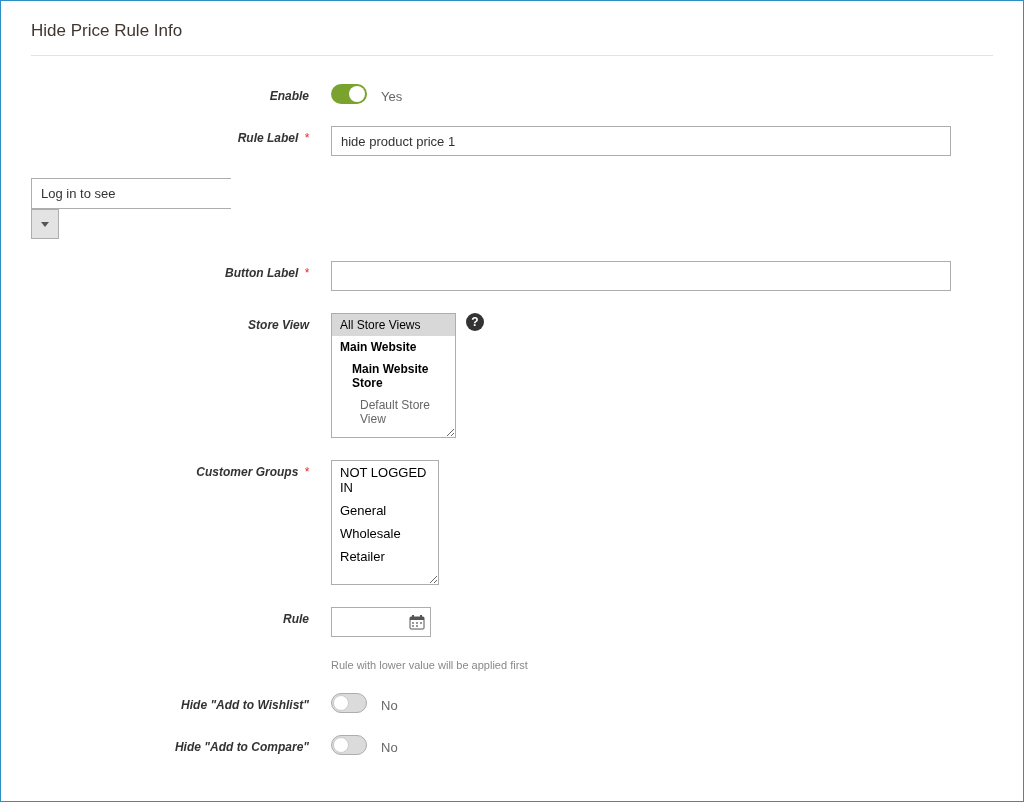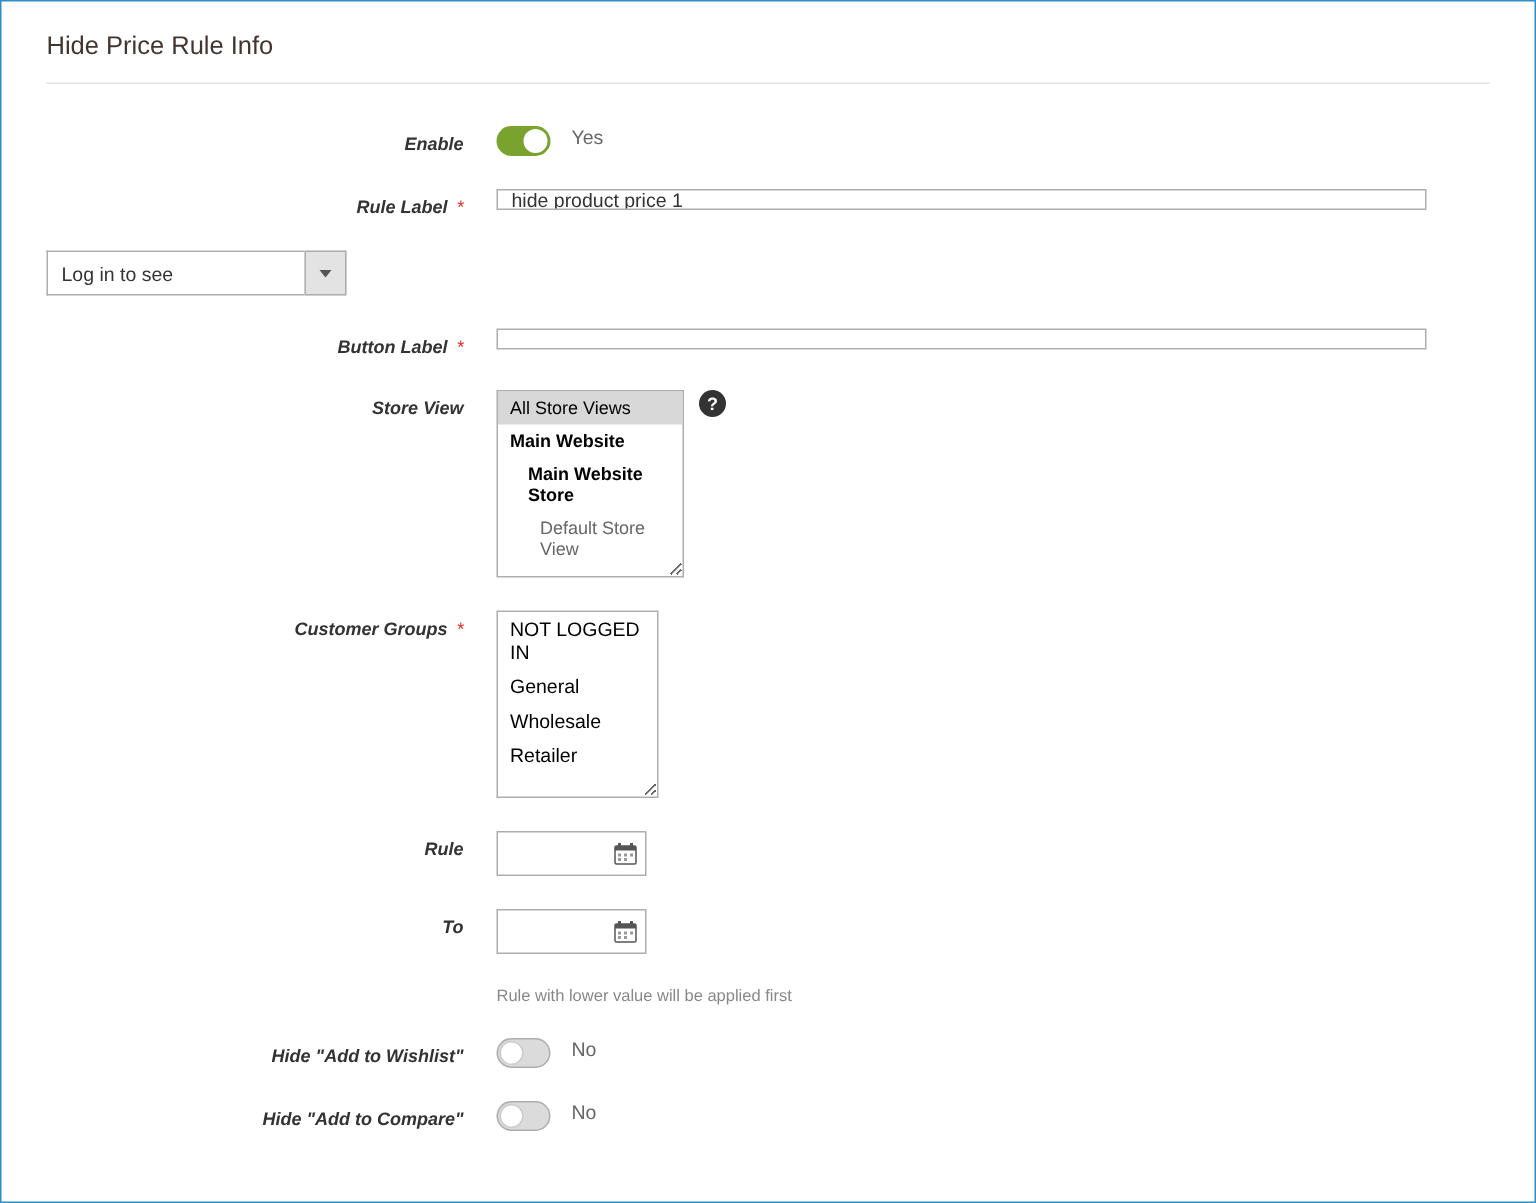--- a/index.html
+++ b/index.html
@@ -39,33 +39,34 @@
 }
 .req::after {
   content: "*";
   color: #e02b27;
   margin-left: 6px;
   font-weight: normal;
 }
 .form-control-wrap {
   flex: 1;
   display: flex;
-  align-items: flex-start;
+  align-items: flex-end;
 }
 .text-input {
   width: 620px;
-  height: 14px;
+  height: 30px;
   border: 1px solid #adadad;
   padding: 0 9px;
   font-size: 13px;
   color: #333;
 }
 .select-wrap {
   display: flex;
   width: 200px;
+  flex-direction: column;
 }
 .select-display {
   flex: 1;
   height: 30px;
   border: 1px solid #adadad;
   border-right: none;
   padding: 7px 9px;
   font-size: 13px;
   color: #333;
   background: #fff;
@@ -273,41 +274,20 @@
               <rect x="7" y="7" width="2" height="2" fill="#999"></rect>
               <rect x="11" y="7" width="2" height="2" fill="#999"></rect>
               <rect x="3" y="10" width="2" height="2" fill="#999"></rect>
               <rect x="7" y="10" width="2" height="2" fill="#999"></rect>
             </svg>
         </span>
       </div>
     </div>
   </div>
 
-  <div class="form-row">
-    <div class="form-label">To</div>
-    <div class="form-control-wrap">
-      <div class="date-input-wrap">
-        <input type="text" value="" style="">
-        <span class="cal-icon">
-          <svg width="16" height="15" viewBox="0 0 16 15">
-              <rect x="1" y="2" width="14" height="12" rx="1" fill="none" stroke="#555" stroke-width="1"></rect>
-              <rect x="1" y="2" width="14" height="3" fill="#555"></rect>
-              <rect x="3" y="0" width="2" height="3" fill="#555"></rect>
-              <rect x="11" y="0" width="2" height="3" fill="#555"></rect>
-              <rect x="3" y="7" width="2" height="2" fill="#999"></rect>
-              <rect x="7" y="7" width="2" height="2" fill="#999"></rect>
-              <rect x="11" y="7" width="2" height="2" fill="#999"></rect>
-              <rect x="3" y="10" width="2" height="2" fill="#999"></rect>
-              <rect x="7" y="10" width="2" height="2" fill="#999"></rect>
-            </svg>
-        </span>
-      </div>
-    </div>
-  </div>
 
   <div class="hint" style="margin-bottom:22px;">Rule with lower value will be applied first</div>
 
   <div class="form-row">
     <div class="form-label">Hide "Add to Wishlist"</div>
     <div class="form-control-wrap">
       <div class="toggle off"></div>
       <span class="toggle-label">No</span>
     </div>
   </div>

